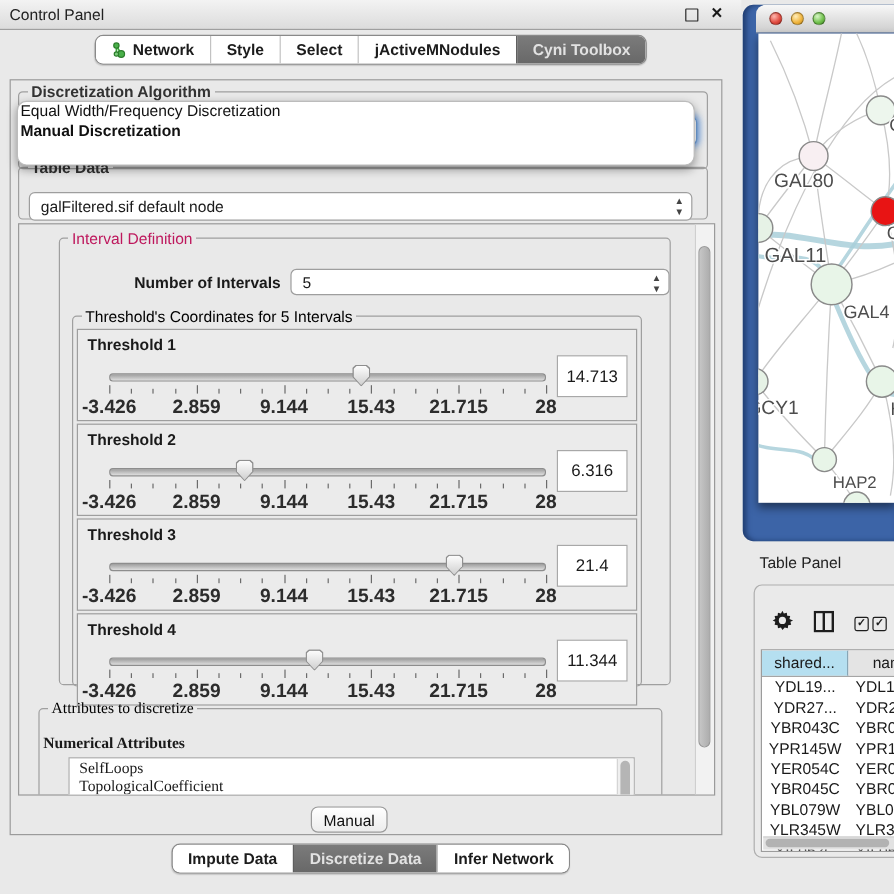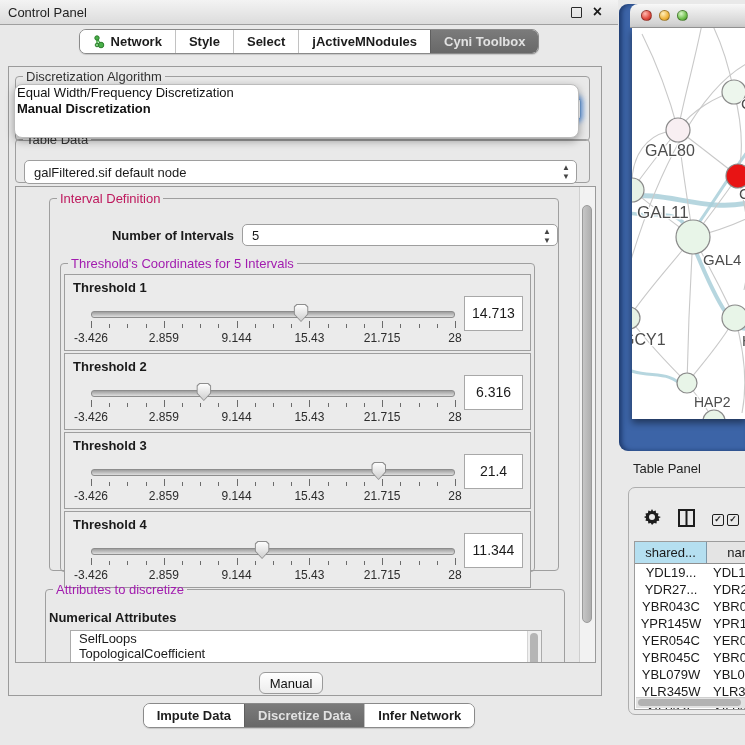--- a/index.html
+++ b/index.html
@@ -14,23 +14,23 @@
   .close-ic{font-size:16px;font-weight:900;color:#1a1a1a;line-height:16px;}
   .tabrow{position:absolute;left:0;top:29px;width:100%;display:flex;justify-content:center;}
   .tabgroup{display:inline-flex;background:#fff;border:1px solid #8a8a8a;border-radius:7px;overflow:hidden;height:23px;box-shadow:0 1px 1px rgba(0,0,0,.15);}
   .tab{display:flex;align-items:center;gap:5px;padding:0 13px;font-size:13px;font-weight:600;color:#1c1c1c;background:#fff;cursor:pointer;}
   .tab + .tab{border-left:1px solid #c2c2c2;}
   .tab.selected{background:linear-gradient(#7b7b7b,#686868);color:#e2e2e2;border-left:1px solid #5f5f5f;}
   .tab-icon svg{display:block;}
   .mainpanel{position:absolute;left:8px;top:66px;width:592px;height:628px;border:1px solid #9b9b9b;background:#e9e9e9;}
   fieldset.grp{position:absolute;margin:0;padding:0;border:1px solid #9f9f9f;border-radius:4px;background:transparent;}
   fieldset.grp legend{font-size:13px;margin-left:7px;padding:0 3px;}
-  legend.dark{color:#333;font-weight:400;}
+  legend.dark{color:#333;font-weight:700;}
   legend.green{color:#be185d;}
-  legend.blue{color:#a21caf;}
+  legend.blue{color:#000000;}
   .combo{position:absolute;background:#fff;border:1px solid #9e9e9e;border-radius:5px;height:24px;display:flex;align-items:center;font-size:13px;padding-left:9px;box-sizing:border-box;}
   .combo .arrows{position:absolute;right:6px;top:2px;display:flex;flex-direction:column;line-height:9px;font-size:8px;color:#444;}
   .combo.focusring{box-shadow:0 0 5px 2px rgba(90,150,230,.85);border-color:#6f9fd8;}
   .popup{position:absolute;left:14px;top:84px;width:563px;height:52px;background:#fff;border:1px solid #bcbcbc;border-radius:8px;box-shadow:0 3px 8px rgba(0,0,0,.35);z-index:60;overflow:hidden;}
   .pp-prompt{text-align:center;color:#b6b6b6;font-size:13px;height:17px;line-height:19px;}
   .pp-opt{font-size:13px;height:16px;line-height:16px;padding-left:2px;color:#111;}
   .pp-opt.bold{font-weight:700;}
   .scrollarea{position:absolute;left:6px;top:119px;width:579px;height:475px;border:1px solid #9a9a9a;background:#e9e9e9;overflow:hidden;}
   .vscroll{position:absolute;right:0;top:0;bottom:0;width:15px;background:#f2f2f2;border-left:1px solid #cfcfcf;}
   .vthumb{position:absolute;left:2px;top:18px;width:10px;height:418px;border-radius:6px;background:linear-gradient(90deg,#c6c6c6,#aeaeae);border:1px solid #9a9a9a;box-sizing:border-box;}
@@ -40,21 +40,21 @@
   .threshold:first-child{margin-top:3px;}
   .th-label{position:absolute;left:8px;top:5px;font-weight:700;font-size:13px;}
   .slider{position:absolute;left:26px;top:28px;width:364px;height:44px;}
   .track{position:absolute;left:0;right:0;top:8px;height:5px;border-radius:3px;background:linear-gradient(#9e9e9e,#dedede);border:1px solid #8d8d8d;}
   .knob{position:absolute;top:1px;width:15px;height:18px;transform:translateX(-50%);clip-path:polygon(20% 0,80% 0,100% 15%,100% 55%,50% 100%,0 55%,0 15%);background:#8e8e8e;}
   .knob::after{content:'';position:absolute;inset:1px;clip-path:polygon(20% 0,80% 0,100% 15%,100% 55%,50% 100%,0 55%,0 15%);background:linear-gradient(#fdfdfd,#cfcfcf);}
   .ticks{position:absolute;left:0;right:0;top:18px;height:10px;}
   .tick{position:absolute;width:1px;height:4px;top:3px;background:#6b6b6b;}
   .tick.major{height:7px;top:0;}
   .ticklabels{position:absolute;left:0;right:0;top:28px;height:12px;}
-  .ticklabel{position:absolute;transform:translateX(-50%);font-size:12px;font-weight:400;color:#2c2c2c;white-space:nowrap;}
+  .ticklabel{position:absolute;transform:translateX(-50%);font-size:16px;font-weight:700;color:#2c2c2c;white-space:nowrap;}
   .valuebox{position:absolute;right:7px;top:21px;width:57px;height:33px;background:#fff;border:1px solid #a8a8a8;font-size:14px;line-height:33px;text-align:center;}
   .attrhead{position:absolute;left:3px;top:13px;font-weight:700;font-size:13px;}
   .listbox{position:absolute;left:24px;top:33px;width:470px;height:46px;background:#fff;border:1px solid #ababab;overflow:hidden;}
   .list-item{font-size:13px;height:15px;line-height:15px;padding-left:8px;white-space:nowrap;}
   .list-vscroll{position:absolute;right:0;top:0;bottom:0;width:13px;background:#efefef;border-left:1px solid #d5d5d5;}
   .list-vthumb{position:absolute;left:2px;top:2px;width:8px;height:38px;border-radius:5px;background:#b5b5b5;}
   .applybtn{position:absolute;left:250px;top:605px;width:64px;height:22px;background:linear-gradient(#ffffff,#ececec);border:1px solid #9a9a9a;border-radius:6px;font-size:13px;font-family:"Liberation Sans",sans-serif;color:#111;}
   .bottomrow{position:absolute;left:0;top:703px;width:618px;display:flex;justify-content:center;}
   
   .right{position:absolute;left:618px;top:0;width:127px;height:745px;background:#e9e9e9;}
@@ -318,21 +318,21 @@
                       <span class="ticklabel" style="left: 100%;">28</span>
                     </div>
                     <div class="knob" style="left: 47%;"></div>
                   </div>
                   <div class="valuebox">11.344</div>
                 </div>
               </div>
           </fieldset>
         </fieldset>
 
-        <fieldset class="grp" style="left:29px;top:395px;width:518px;height:90px;">
+        <fieldset class="grp" style="left:16px;top:395px;width:518px;height:90px;font-family:Liberation Serif, serif;">
           <legend class="blue">Attributes to discretize</legend>
           <div class="attrhead">Numerical Attributes</div>
           <div class="listbox">
             <div>
                 <div class="list-item">SelfLoops</div>
                 <div class="list-item">TopologicalCoefficient</div>
                 <div class="list-item">BetweennessCentrality</div>
               </div>
             <div class="list-vscroll">
                 <div class="list-vthumb"></div>

